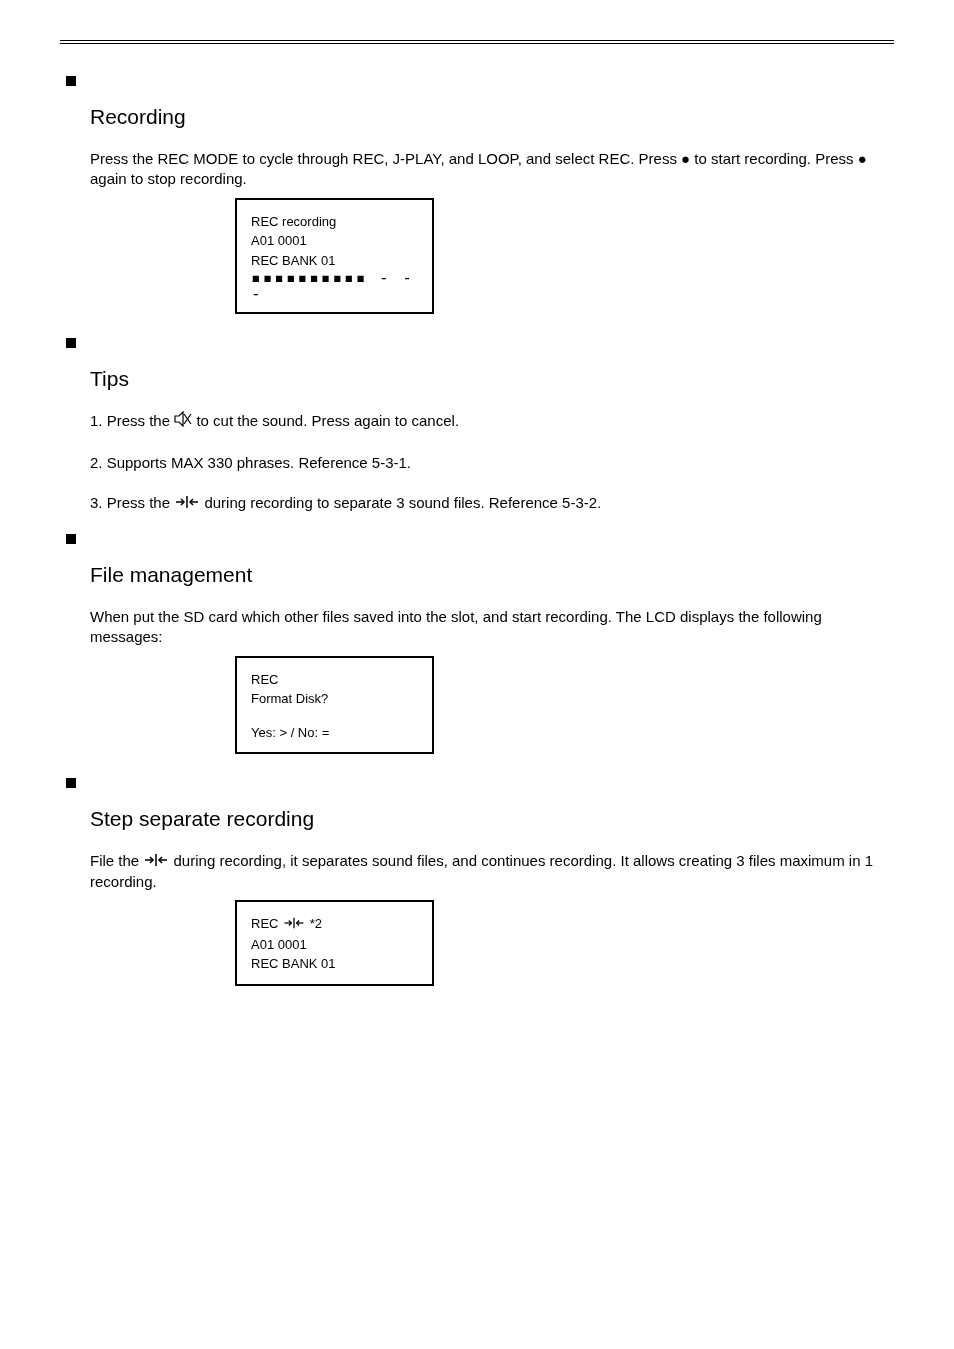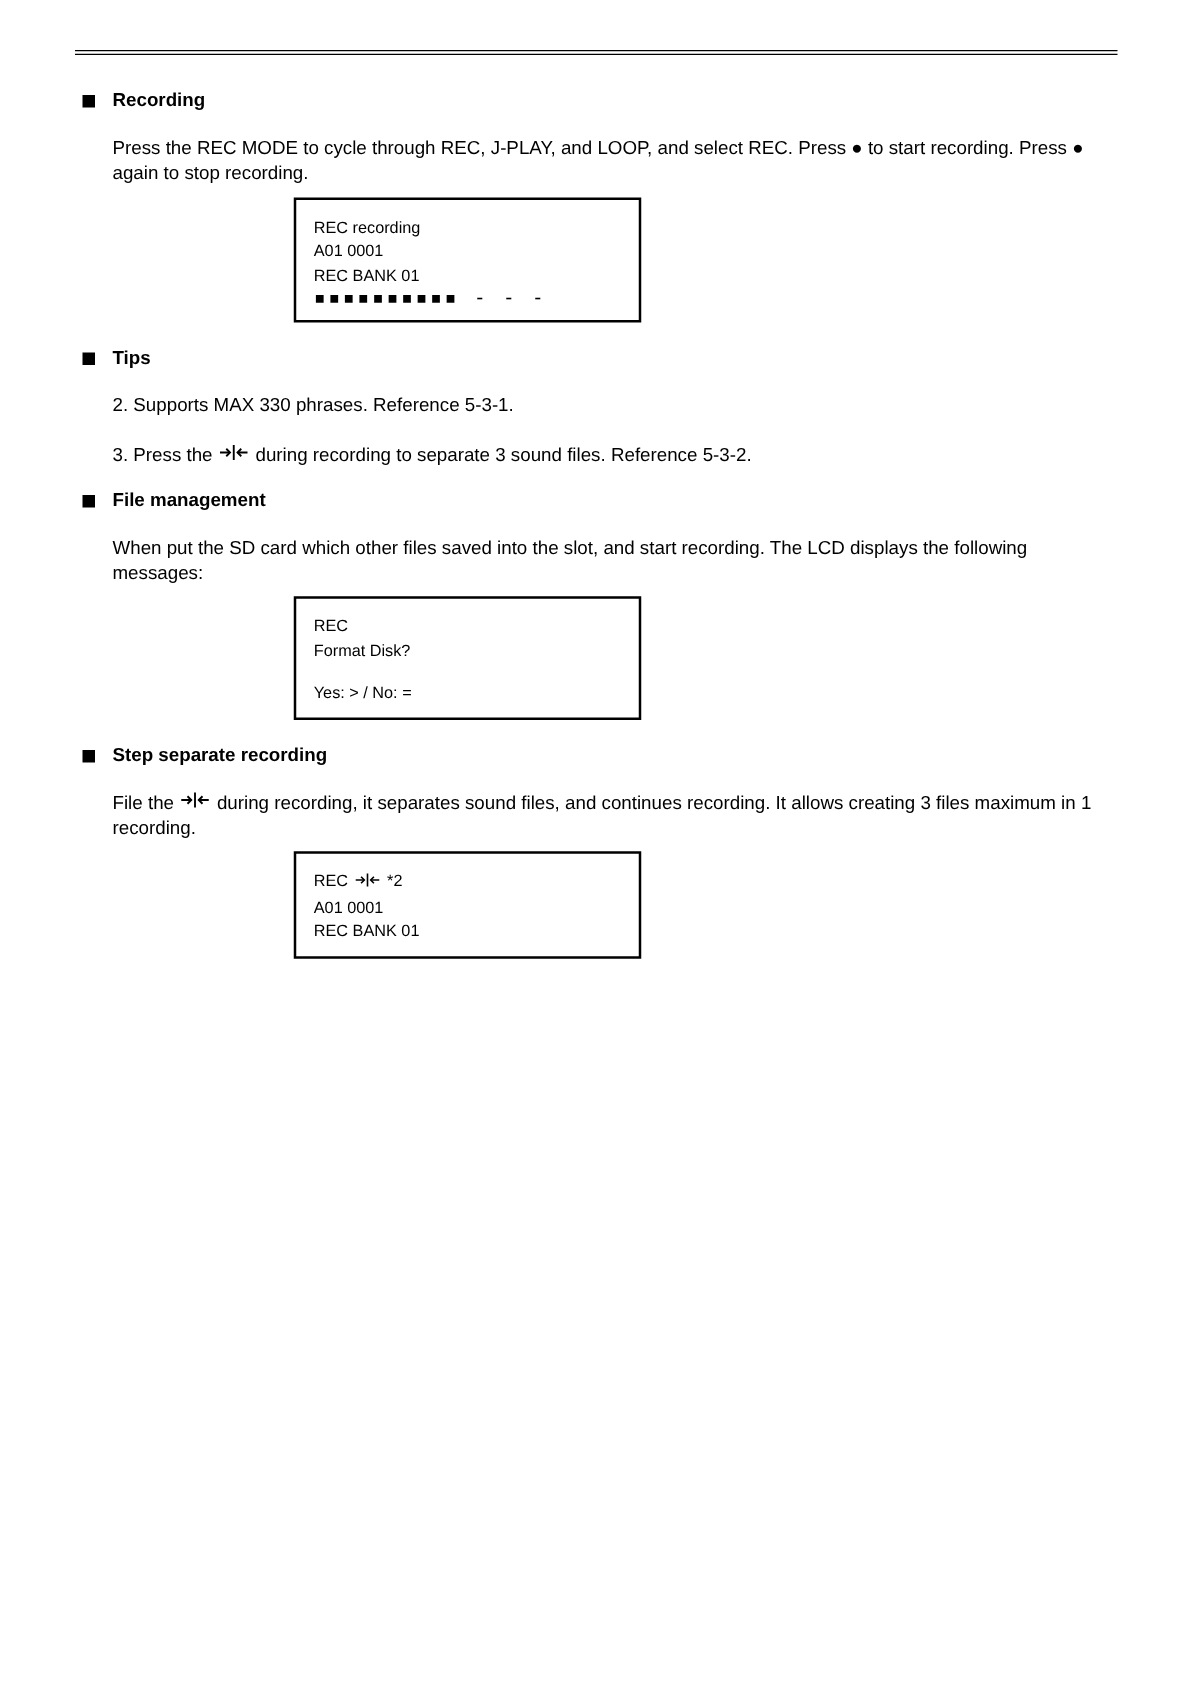--- a/index.html
+++ b/index.html
@@ -31,33 +31,34 @@
   }
   .bullet {
     width: 10px; height: 10px;
     background: #000;
     flex-shrink: 0;
     margin-top: 4px;
     margin-right: 14px;
     margin-left: 6px;
   }
   .bullet-title {
-    font-weight: bold;
-    font-size: 15px;
+    font-weight: normal;
+    font-size: 21px;
+    margin-top: 33px;
   }
   .body-text {
     font-size: 15px;
     line-height: 1.35;
     margin-left: 30px;
     margin-bottom: 6px;
     margin-top: 20px;
   }
   .lcd-box {
     border: 2px solid #000;
-    width: 278px;
+    width: 199px;
     margin-left: 175px;
     margin-top: 8px;
     margin-bottom: 20px;
     padding: 12px 14px 10px 14px;
     font-size: 13px;
     line-height: 1.5;
   }
   .dotted-bar {
     letter-spacing: 2px;
     font-family: monospace;
@@ -85,20 +86,31 @@
   <div class="lcd-box">
     <div>REC recording</div>
     <div>A01 0001</div>
     <div>REC BANK 01</div>
     <div class="dotted-bar">▪▪▪▪▪▪▪▪▪▪ - - -</div>
   </div>
 
   <div class="bullet-row">
     <div class="bullet"></div>
     <div class="bullet-title">Tips</div>
+  </div>
+  <div class="body-text">
+    <span>1. Press the </span>
+    <span class="inline-icon">
+      <svg width="18" height="16" viewBox="0 0 18 16">
+        <polygon points="1,5 5,5 9,1 9,15 5,11 1,11" fill="none" stroke="#000" stroke-width="1.2"></polygon>
+        <line x1="10" y1="3" x2="17" y2="13" stroke="#000" stroke-width="1.2"></line>
+        <line x1="17" y1="3" x2="10" y2="13" stroke="#000" stroke-width="1.2"></line>
+      </svg>
+    </span>
+    <span> to cut the sound. Press again to cancel.</span>
   </div>
   <div class="body-text">2. Supports MAX 330 phrases. Reference 5-3-1.</div>
   <div class="body-text">
     <span>3. Press the </span>
     <span class="inline-icon">
       <svg width="26" height="14" viewBox="0 0 26 14">
         <line x1="2" y1="7" x2="10" y2="7" stroke="#000" stroke-width="1.5"></line>
         <polyline points="7,4 10,7 7,10" fill="none" stroke="#000" stroke-width="1.5"></polyline>
         <line x1="13" y1="1" x2="13" y2="13" stroke="#000" stroke-width="1.5"></line>
         <line x1="24" y1="7" x2="16" y2="7" stroke="#000" stroke-width="1.5"></line>

